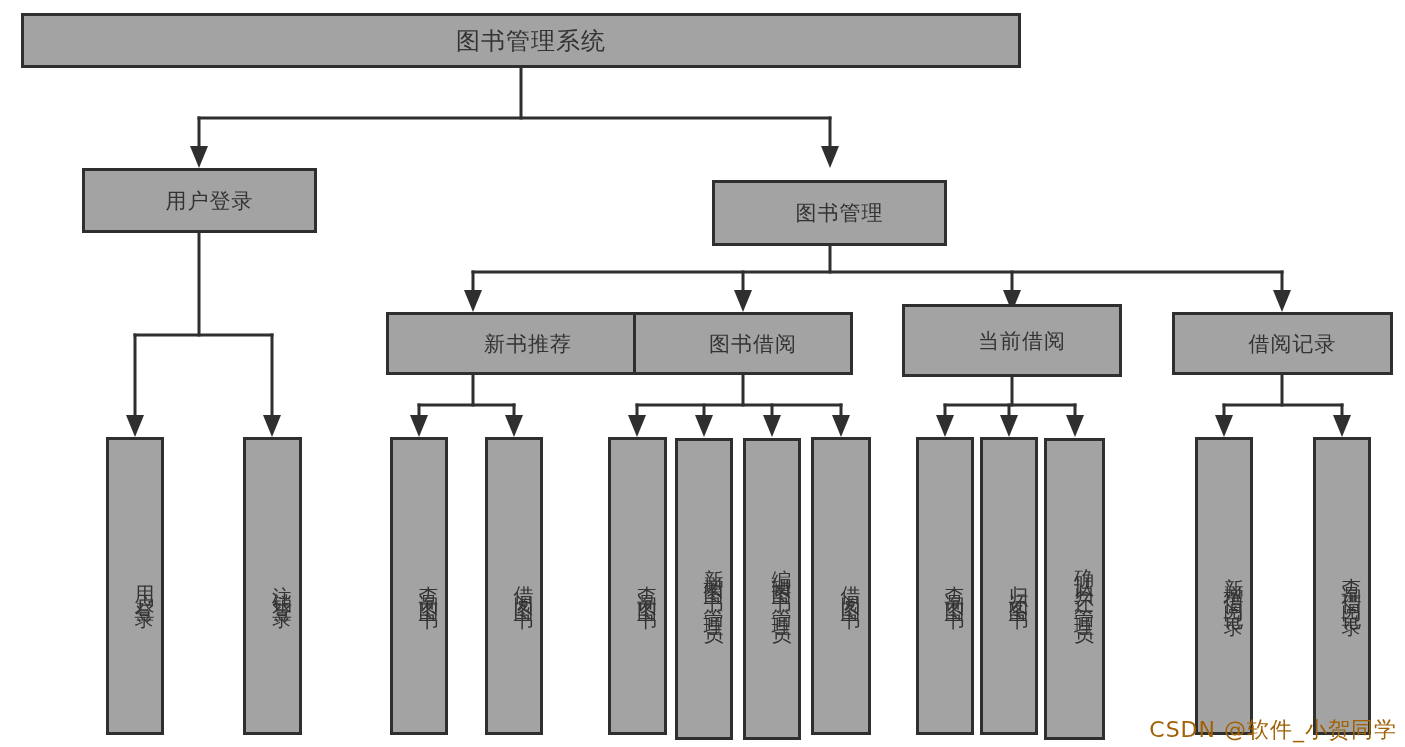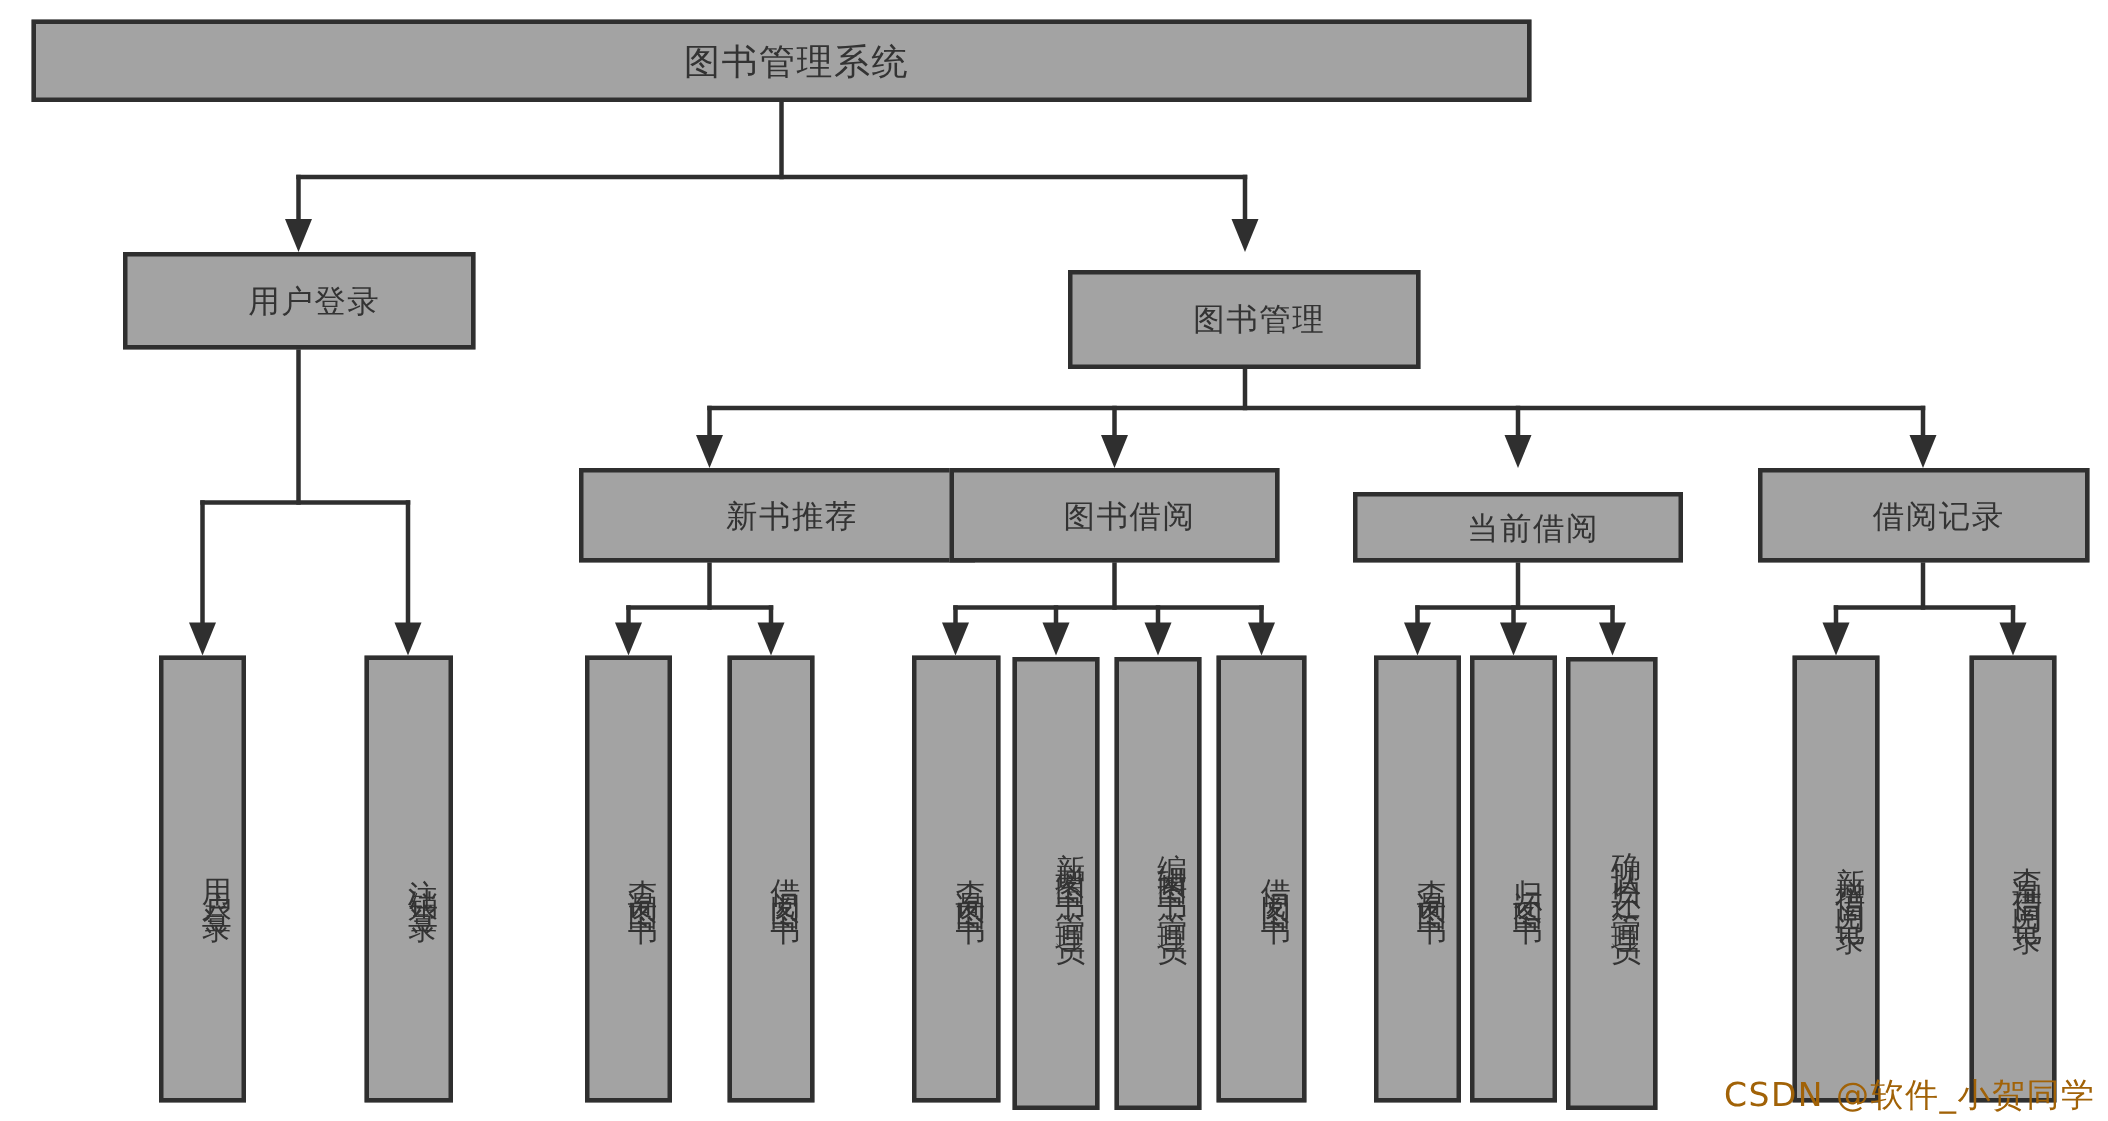--- a/index.html
+++ b/index.html
@@ -114,21 +114,21 @@
   <div class="node hbox" style="left:712px; top:168px; width:235px; height:66px;margin-top:12px;">
     <span>图书管理</span>
   </div>
 
   <div class="node hbox" style="left:366px; top:312px; width:264px; height:63px;margin-left:20px;">
     <span>新书推荐</span>
   </div>
   <div class="node hbox" style="left:633px; top:312px; width:220px; height:63px;">
     <span>图书借阅</span>
   </div>
-  <div class="node hbox" style="left:902px; top:328px; width:220px; height:47px;">
+  <div class="node hbox" style="left:902px; top:304px; width:220px; height:73px;">
     <span>当前借阅</span>
   </div>
   <div class="node hbox" style="left:1172px; top:312px; width:221px; height:63px;">
     <span>借阅记录</span>
   </div>
 
   <div class="node vbox" style="left:106px; top:437px; width:58px; height:298px;">
     <span>用户登录</span>
   </div>
   <div class="node vbox" style="left:243px; top:437px; width:59px; height:298px;">

